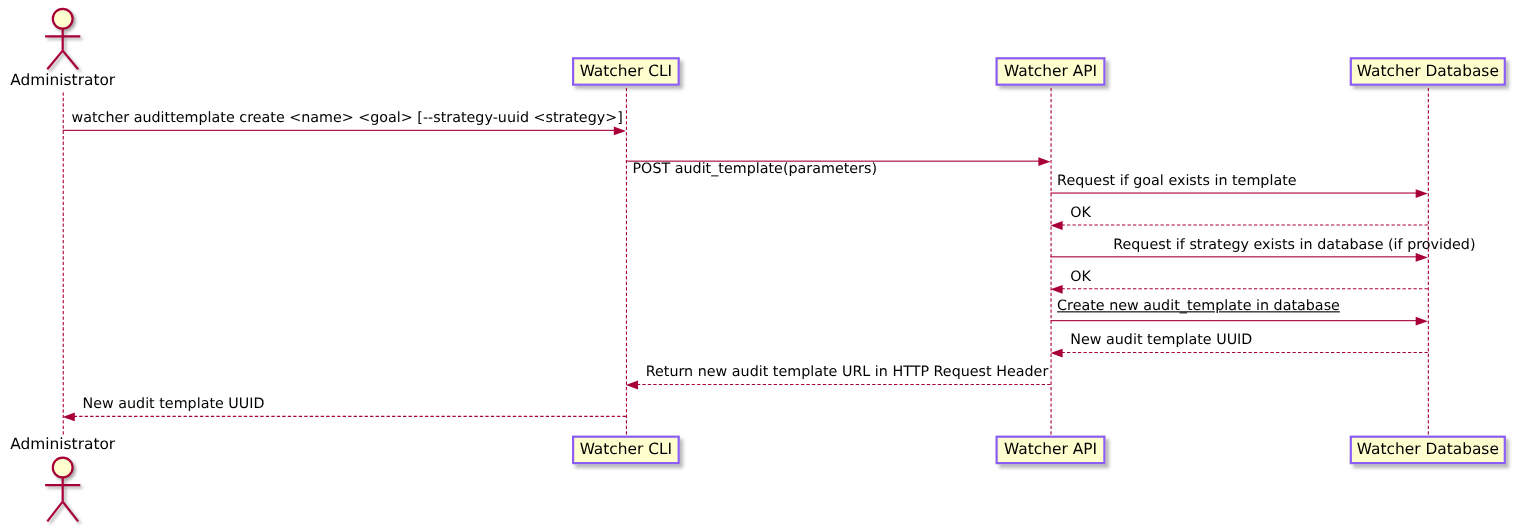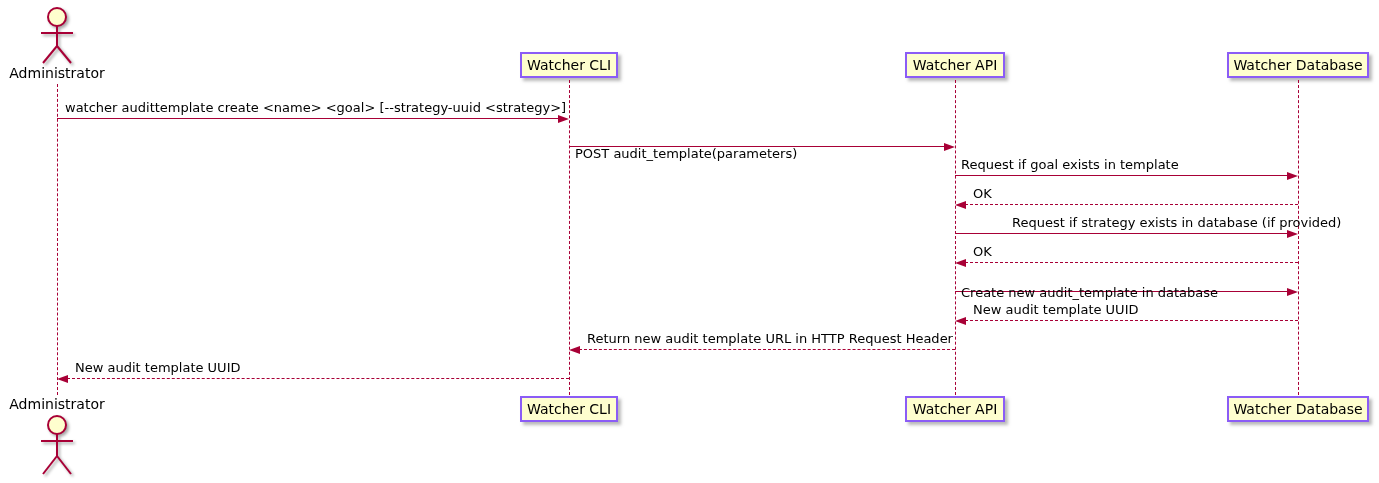--- a/index.html
+++ b/index.html
@@ -89,21 +89,21 @@
       <div class="msg-head left" style="left: 955px; top: 201px;"></div>
       <div class="msg-label" style="left: 973px; top: 187px;">OK</div>
       <div class="msg-line solid" style="left: 955px; top: 233px; width: 333px;"></div>
       <div class="msg-head right" style="left: 1287px; top: 230px;"></div>
       <div class="msg-label" style="left: 1012px; top: 216px;">Request if strategy exists in database (if provided)</div>
       <div class="msg-line dashed" style="left: 965px; top: 262px; width: 333px;"></div>
       <div class="msg-head left" style="left: 955px; top: 259px;"></div>
       <div class="msg-label" style="left: 973px; top: 245px;">OK</div>
       <div class="msg-line solid" style="left: 955px; top: 291px; width: 333px;"></div>
       <div class="msg-head right" style="left: 1287px; top: 288px;"></div>
-      <div class="msg-label" style="left: 961px; top: 286px;">Create new audit_template in database</div>
+      <div class="msg-label" style="left: 961px; top: 272px; text-decoration: underline;">Create new audit_template in database</div>
       <div class="msg-line dashed" style="left: 965px; top: 320px; width: 333px;"></div>
       <div class="msg-head left" style="left: 955px; top: 317px;"></div>
       <div class="msg-label" style="left: 973px; top: 303px;">New audit template UUID</div>
       <div class="msg-line dashed" style="left: 579px; top: 349px; width: 376px;"></div>
       <div class="msg-head left" style="left: 569px; top: 346px;"></div>
       <div class="msg-label" style="left: 587px; top: 332px;">Return new audit template URL in HTTP Request Header</div>
       <div class="msg-line dashed" style="left: 67px; top: 378px; width: 502px;"></div>
       <div class="msg-head left" style="left: 57px; top: 375px;"></div>
       <div class="msg-label" style="left: 75px; top: 361px;">New audit template UUID</div>
     </div>

